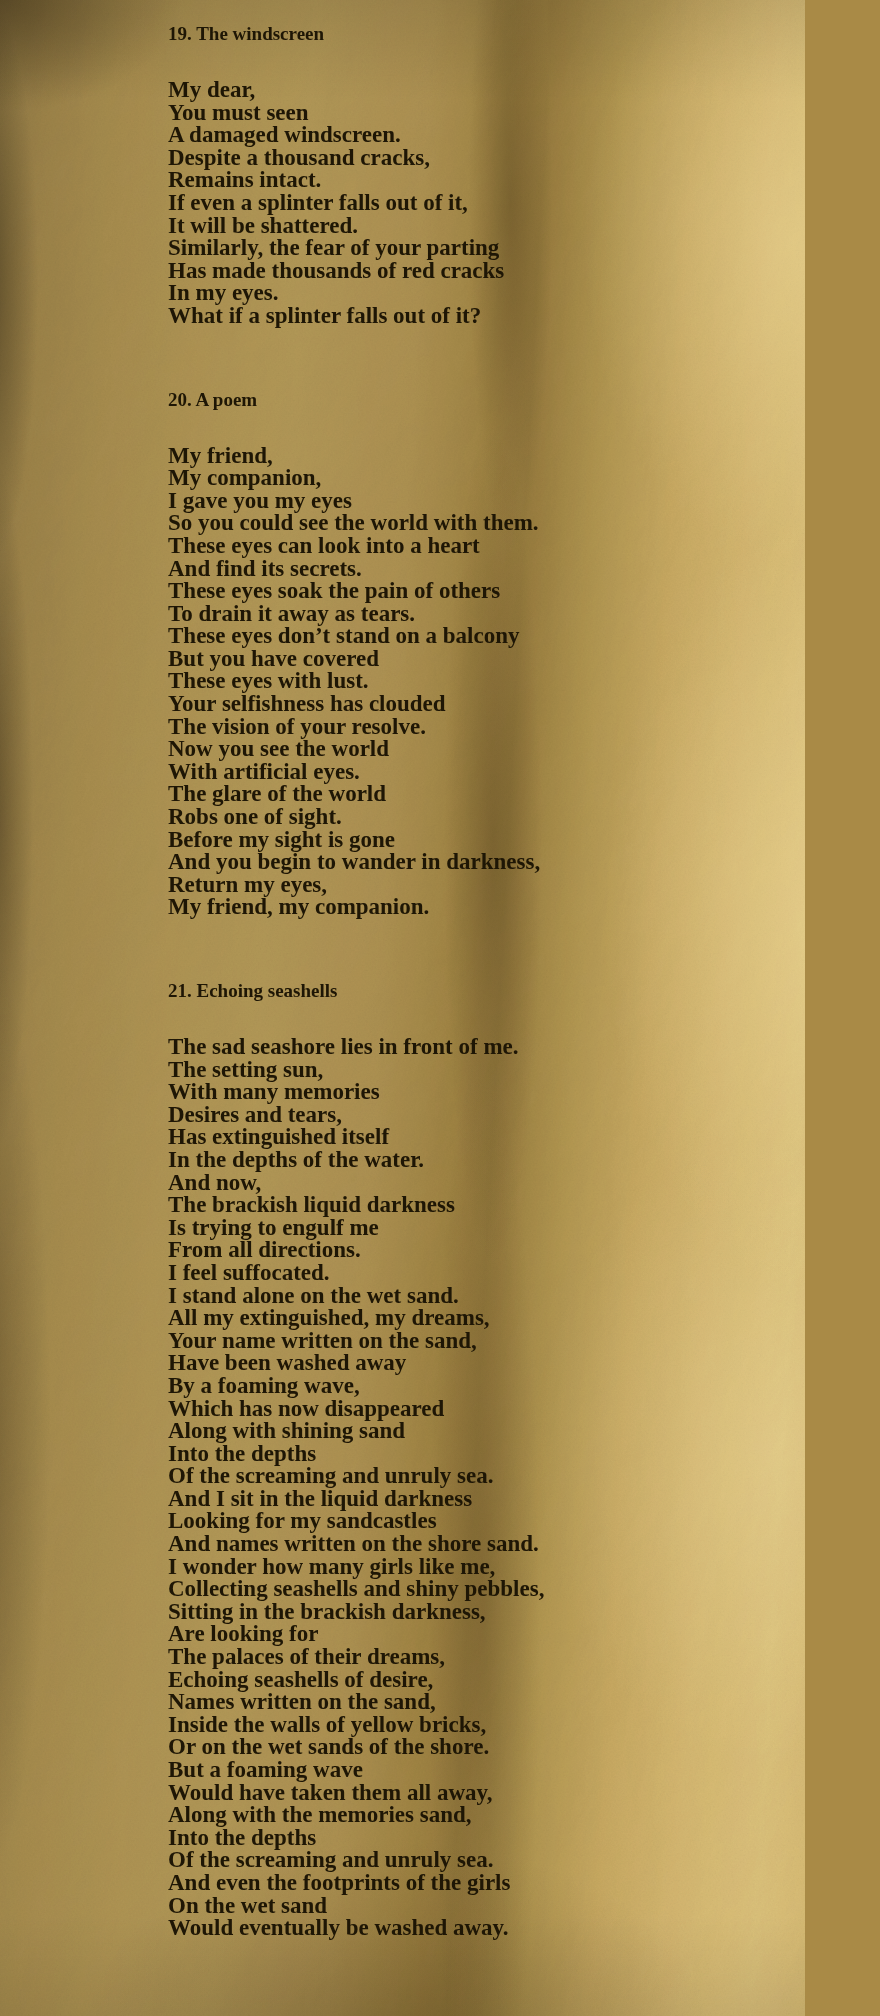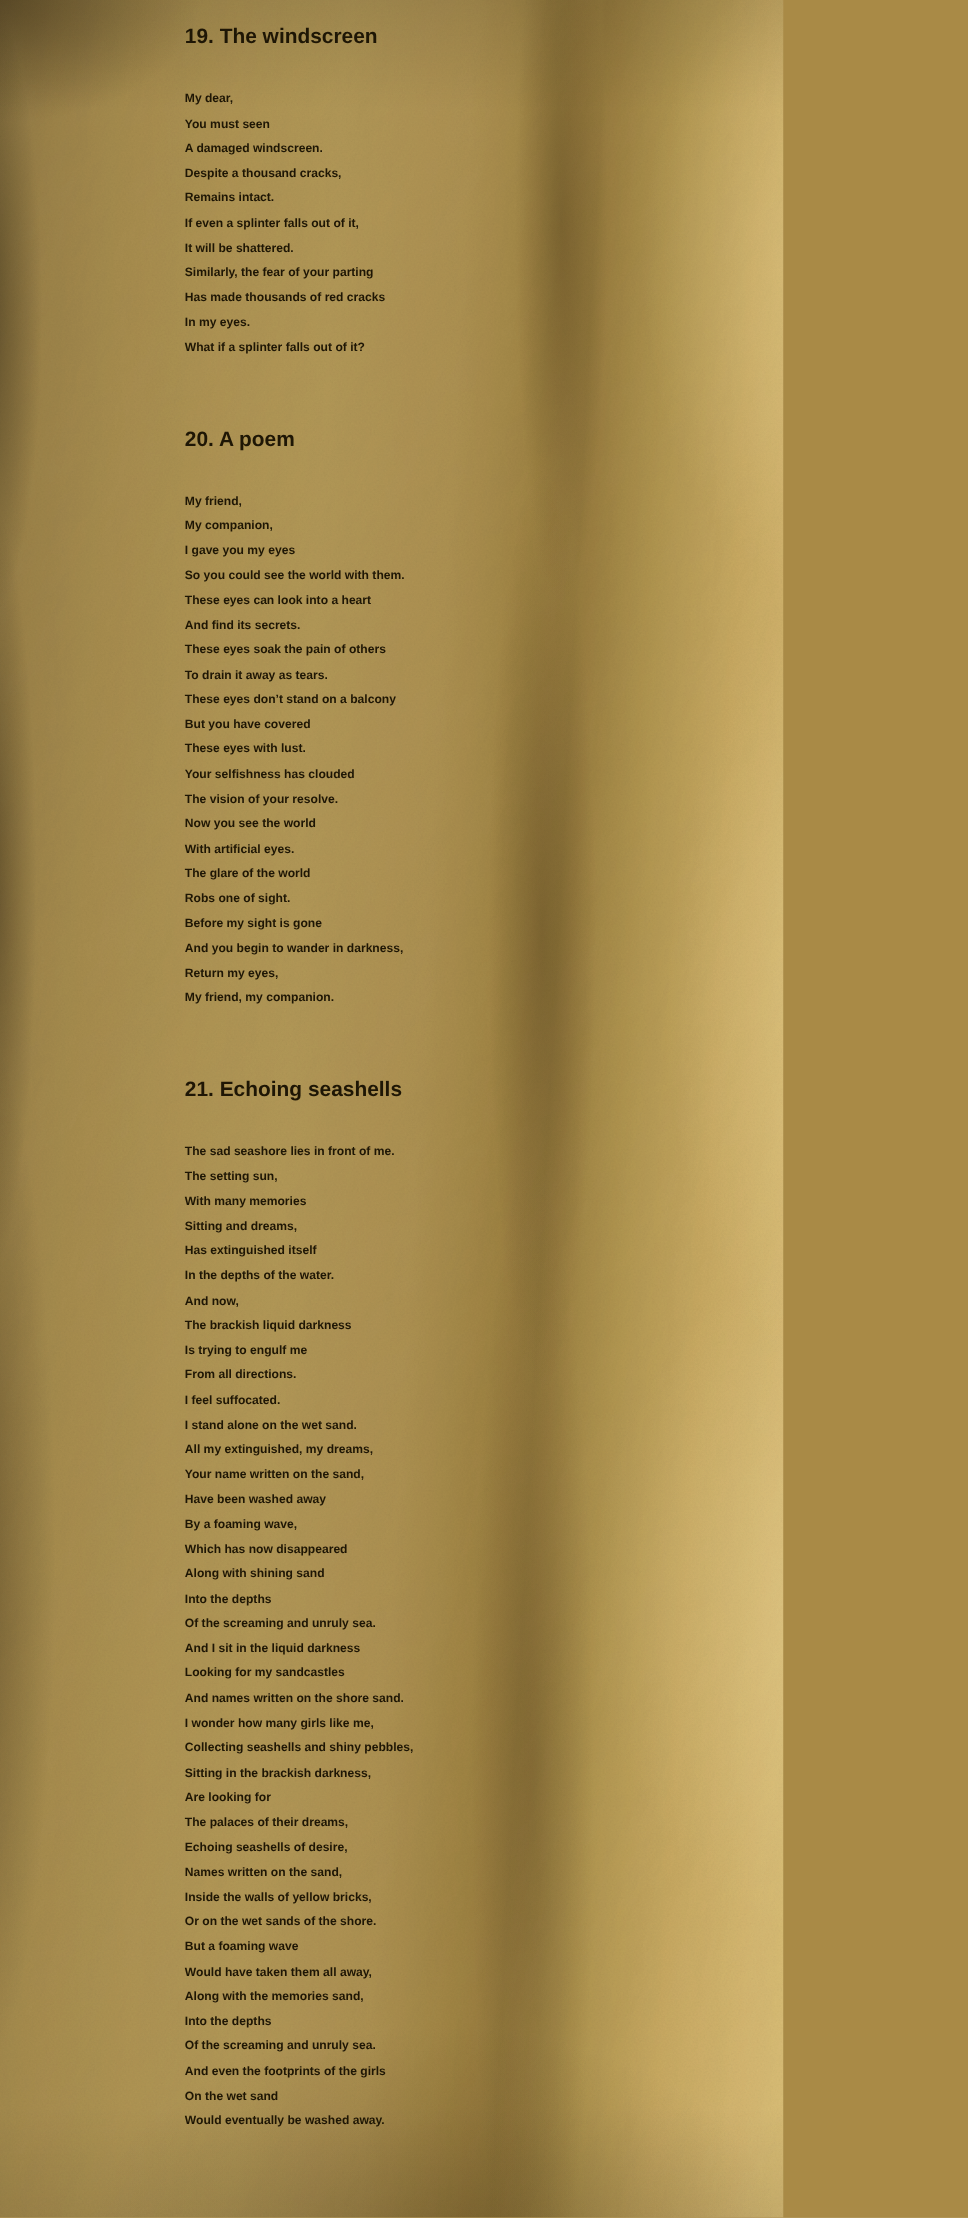--- a/index.html
+++ b/index.html
@@ -2,24 +2,24 @@
 <html><head>
 <meta charset="utf-8">
 <style>
   html, body {
     margin: 0;
     padding: 0;
     background: #a98a46;
   }
   .page {
     position: relative;
-    width: 712px;
+    width: 805px;
     height: 2016px;
     overflow: hidden;
-    font-family: Liberation Sans, sans-serif;
+    font-family: Liberation Serif, serif;
   }
   .layer {
     position: absolute;
     left: 0; top: 0;
     width: 880px;
     height: 2016px;
   }
   
   .bg {
     background: linear-gradient(93deg,
@@ -66,21 +66,21 @@
     color: #1e1605;
   }
   .poem { margin: 0 0 60px 0; }
   .poem-title {
     margin: 0 0 34px 0;
     font-size: 19px;
     line-height: 23px;
     font-weight: 700;
   }
   .poem-lines {
-    font-size: 11px;
+    font-size: 23px;
     line-height: 22.6px;
     font-weight: 700;
   }
   .poem-line { white-space: pre; }
 </style>
 </head>
 <body>
 
 <div class="page">
 
@@ -161,21 +161,21 @@
           <div class="poem-line">My friend, my companion.</div>
         </div>
     </section>
 
     <section class="poem">
       <h2 class="poem-title">21. Echoing seashells</h2>
       <div class="poem-lines">
           <div class="poem-line">The sad seashore lies in front of me.</div>
           <div class="poem-line">The setting sun,</div>
           <div class="poem-line">With many memories</div>
-          <div class="poem-line">Sitting and dreams,</div>
+          <div class="poem-line">Desires and tears,</div>
           <div class="poem-line">Has extinguished itself</div>
           <div class="poem-line">In the depths of the water.</div>
           <div class="poem-line">And now,</div>
           <div class="poem-line">The brackish liquid darkness</div>
           <div class="poem-line">Is trying to engulf me</div>
           <div class="poem-line">From all directions.</div>
           <div class="poem-line">I feel suffocated.</div>
           <div class="poem-line">I stand alone on the wet sand.</div>
           <div class="poem-line">All my extinguished, my dreams,</div>
           <div class="poem-line">Your name written on the sand,</div>

